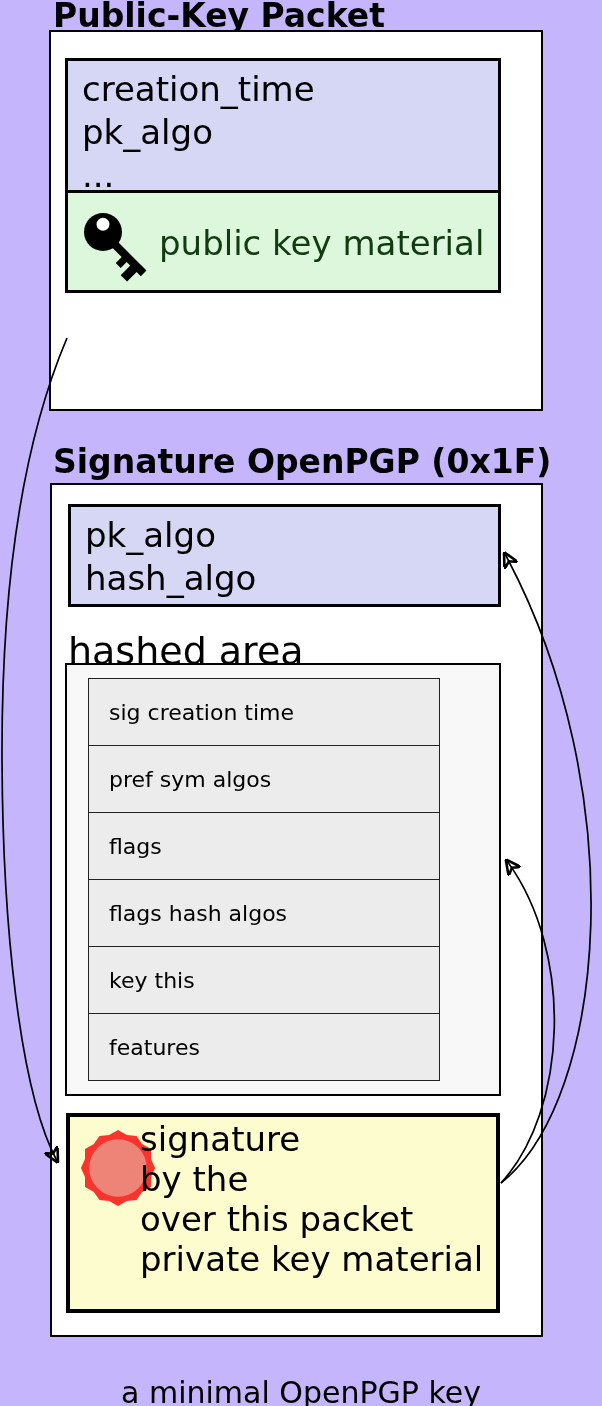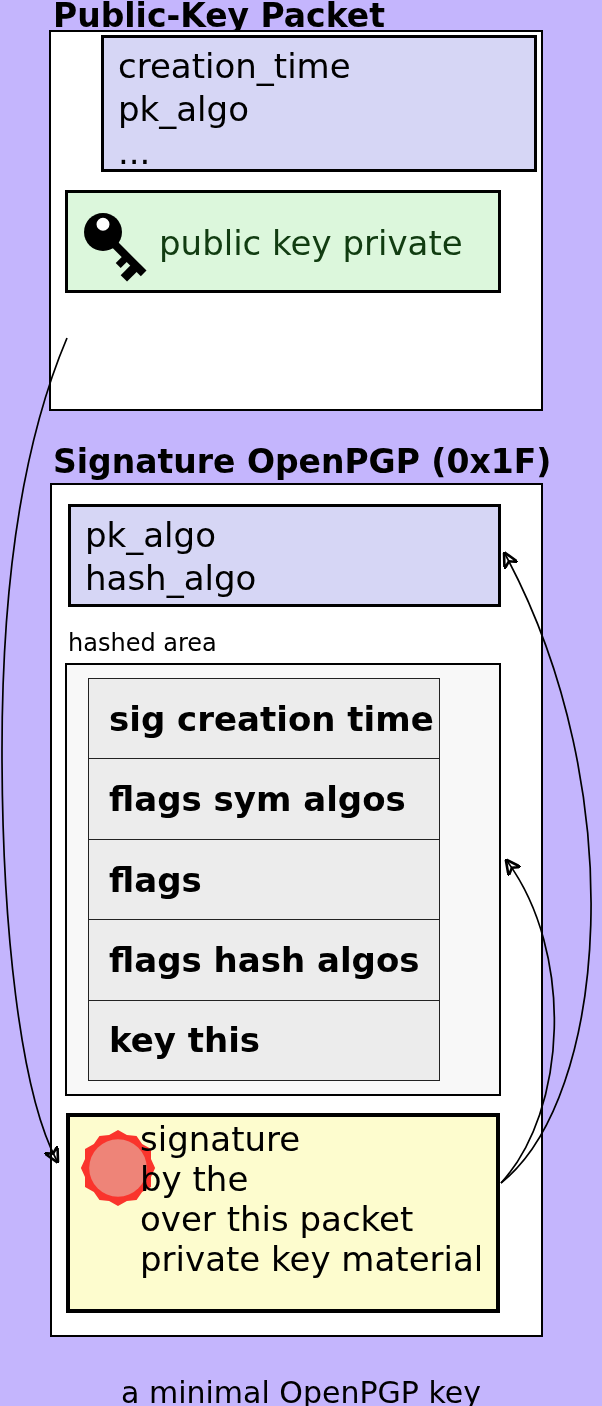--- a/index.html
+++ b/index.html
@@ -20,35 +20,35 @@
 
   .pkt-title{position:absolute;left:53px;font-size:33px;font-weight:bold;letter-spacing:0;white-space:nowrap;}
   #title-public-key{top:-4px;}
   #title-signature{top:442px;}
 
   .outer-box{position:absolute;background:#fff;border:2.5px solid #000;}
   #public-key-box{left:49px;top:30px;width:494px;height:381px;}
   #signature-box{left:50px;top:483px;width:493px;height:854px;}
 
   .field-box{position:absolute;background:var(--header-fill);border:3px solid #000;font-size:34px;line-height:43px;padding:7px 14px;}
-  #pk-header-fields{left:65px;top:35px;width:436px;height:137px;margin-left:36px;}
+  #pk-header-fields{left:65px;top:58px;width:436px;height:137px;}
   #sig-header-fields{left:68px;top:504px;width:433px;height:103px;}
 
   #pk-material-box{position:absolute;left:65px;top:190px;width:436px;height:103px;
     background:var(--key-material-fill);border:3px solid #000;}
   #pk-material-box .mat-label{position:absolute;left:91px;top:30px;font-size:34px;color:var(--key-material-text);white-space:nowrap;}
   #key-icon{position:absolute;left:11px;top:15px;}
 
-  #hashed-area-label{position:absolute;left:68px;top:629px;font-size:24px;}
+  #hashed-area-label{position:absolute;left:68px;top:629px;font-size:38px;}
   #hashed-area-box{position:absolute;left:65px;top:663px;width:436px;height:433px;
     background:var(--hashed-fill);border:2.5px solid #000;}
   #subpacket-table{position:absolute;left:21px;top:13px;width:352px;height:403px;
     display:flex;flex-direction:column;border:1.5px solid #222;}
   .subpacket-row{flex:1;background:var(--subpacket-fill);display:flex;align-items:center;
-    padding-left:20px;font-size:34px;border-top:1.5px solid #222;white-space:nowrap;overflow:hidden;font-weight:bold;}
+    padding-left:20px;font-size:22px;border-top:1.5px solid #222;white-space:nowrap;overflow:hidden;}
   .subpacket-row:first-child{border-top:none;}
 
   #signature-value-box{position:absolute;left:66px;top:1113px;width:434px;height:200px;
     background:var(--signature-fill);border:4px solid #000;}
   #signature-text{position:absolute;left:70px;top:2px;font-size:34px;line-height:40px;white-space:nowrap;}
   #seal-icon{position:absolute;left:7px;top:10px;}
 
   #caption{position:absolute;left:0;top:1375px;width:602px;text-align:center;font-size:30px;}
 
   #arrow-layer{position:absolute;left:0;top:0;width:602px;height:1406px;pointer-events:none;z-index:10;}
@@ -72,41 +72,42 @@
   <div id="pk-material-box">
     <svg id="key-icon" width="76" height="78" viewBox="0 0 76 78" aria-hidden="true">
       <g transform="rotate(45 24 24)">
         <circle cx="24" cy="24" r="19" fill="#000"></circle>
         <circle cx="18.5" cy="18.5" r="6.5" fill="#fff"></circle>
         <rect x="40" y="20.5" width="42" height="8" fill="#000"></rect>
         <rect x="55" y="27" width="7" height="10" fill="#000"></rect>
         <rect x="67" y="27" width="9" height="15" fill="#000"></rect>
       </g>
     </svg>
-    <div class="mat-label">public key private</div>
+    <div class="mat-label">public key material</div>
   </div>
 
   <div class="pkt-title" id="title-signature">Signature OpenPGP (0x1F)</div>
 
   <div class="outer-box" id="signature-box"></div>
 
   <div class="field-box" id="sig-header-fields">
     <div>pk_algo</div>
     <div>hash_algo</div>
   </div>
 
   <div id="hashed-area-label">hashed area</div>
 
   <div id="hashed-area-box">
     <div id="subpacket-table">
       <div class="subpacket-row">sig creation time</div>
-      <div class="subpacket-row">flags sym algos</div>
+      <div class="subpacket-row">pref sym algos</div>
       <div class="subpacket-row">flags</div>
       <div class="subpacket-row">flags hash algos</div>
       <div class="subpacket-row">key this</div>
+      <div class="subpacket-row">features</div>
     </div>
   </div>
 
   <div id="signature-value-box">
     <svg id="seal-icon" width="82" height="82" viewBox="0 0 84 84" aria-hidden="true">
       <polygon fill="var(--seal-stroke)" points="80,42 75.8,51.1 75.8,61.5 66.7,66.7 61,74.9 51.1,75.8 42,81 32.9,75.8 23,74.9 17.3,66.7 8.2,61.5 8.2,51.1 4,42 8.2,32.9 8.2,22.5 17.3,17.3 23,9.1 32.9,8.2 42,3 51.1,8.2 61,9.1 66.7,17.3 75.8,22.5 75.8,32.9"></polygon>
       <circle cx="42" cy="42" r="29.5" fill="var(--seal-fill)"></circle>
     </svg>
     <div id="signature-text">
       <div>signature</div>

